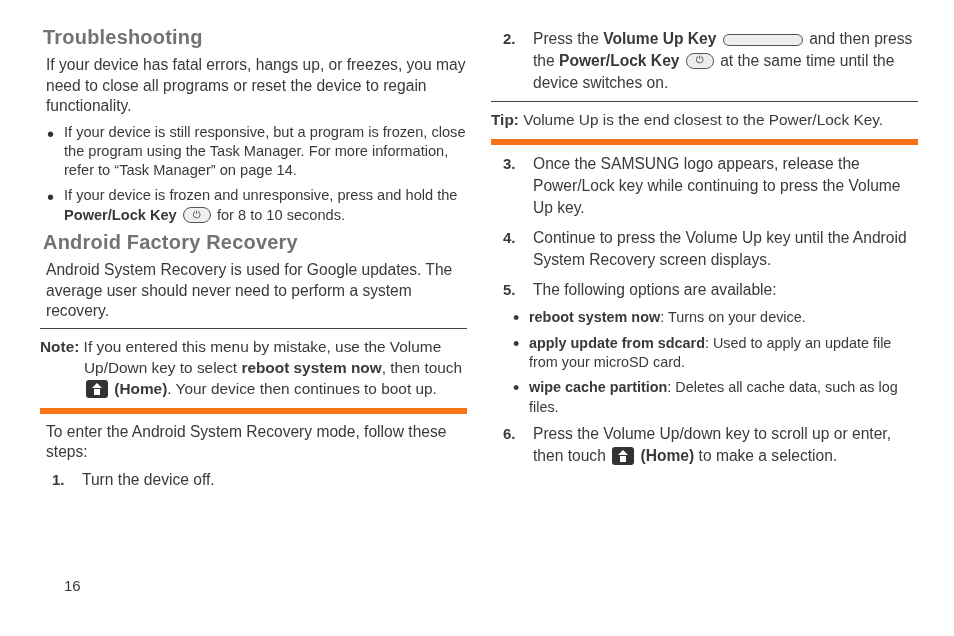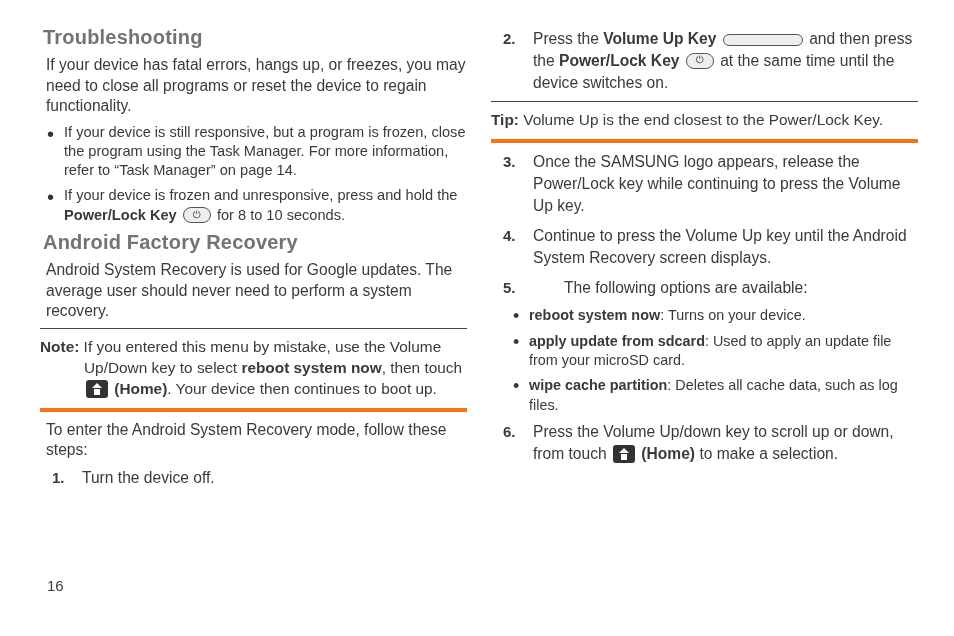--- a/index.html
+++ b/index.html
@@ -73,21 +73,20 @@
   }
   ol.nums > li .num {
     position: absolute;
     left: 6px;
     top: 0;
     font-weight: 700;
     font-size: 15px;
   }
   .subpara {
     margin-top: 6px;
-    margin-left: 31px;
   }
   ul.sub {
     list-style: none;
     margin: 2px 0 4px 22px;
     padding: 0;
   }
   ul.sub > li {
     position: relative;
     padding-left: 16px;
     margin-bottom: 6px;
@@ -96,21 +95,21 @@
   }
   ul.sub > li::before {
     content: "•";
     position: absolute;
     left: 0;
     top: -2px;
     font-size: 18px;
   }
   .note-block, .tip-block {
     border-top: 1px solid #444;
-    border-bottom: 4px solid #f97316;
+    border-bottom: 6px solid #f97316;
     padding: 8px 0 8px 0;
     margin: 6px 0 8px 0;
     font-size: 15.4px;
     line-height: 1.36;
   }
   .note-block .hang, .tip-block .hang { display:block; padding-left: 44px; text-indent: -44px; }
   .tip-block .hang { padding-left: 30px; text-indent: -30px; }
   .bold { font-weight: 700; }
   .italic { }
   .icon-power {
@@ -168,21 +167,21 @@
     content: "";
     position: absolute;
     left: 50%;
     bottom: 3px;
     margin-left: -3px;
     width: 6px; height: 6px;
     background: #fff;
   }
   .page-number {
     position: absolute;
-    left: 47px;
+    left: 64px;
     bottom: 6px;
     font-size: 15px;
   }
 </style>
 </head>
 <body>
 
 <div class="page">
 
   <div class="col left">
@@ -267,21 +266,21 @@
         <span class="bold">apply update from sdcard</span><span>: Used to apply an update file from your microSD card.</span>
       </li>
       <li>
         <span class="bold">wipe cache partition</span><span>: Deletes all cache data, such as log files.</span>
       </li>
     </ul>
 
     <ol class="nums">
       <li>
         <span class="num">6.</span>
-        <span>Press the Volume Up/down key to scroll up or down, from touch </span>
+        <span>Press the Volume Up/down key to scroll up or enter, then touch </span>
         <span class="icon-home"></span>
         <span class="bold">(Home)</span><span> to make a selection.</span>
       </li>
     </ol>
 
   </div>
 
   <div class="page-number">16</div>
 </div>
 

